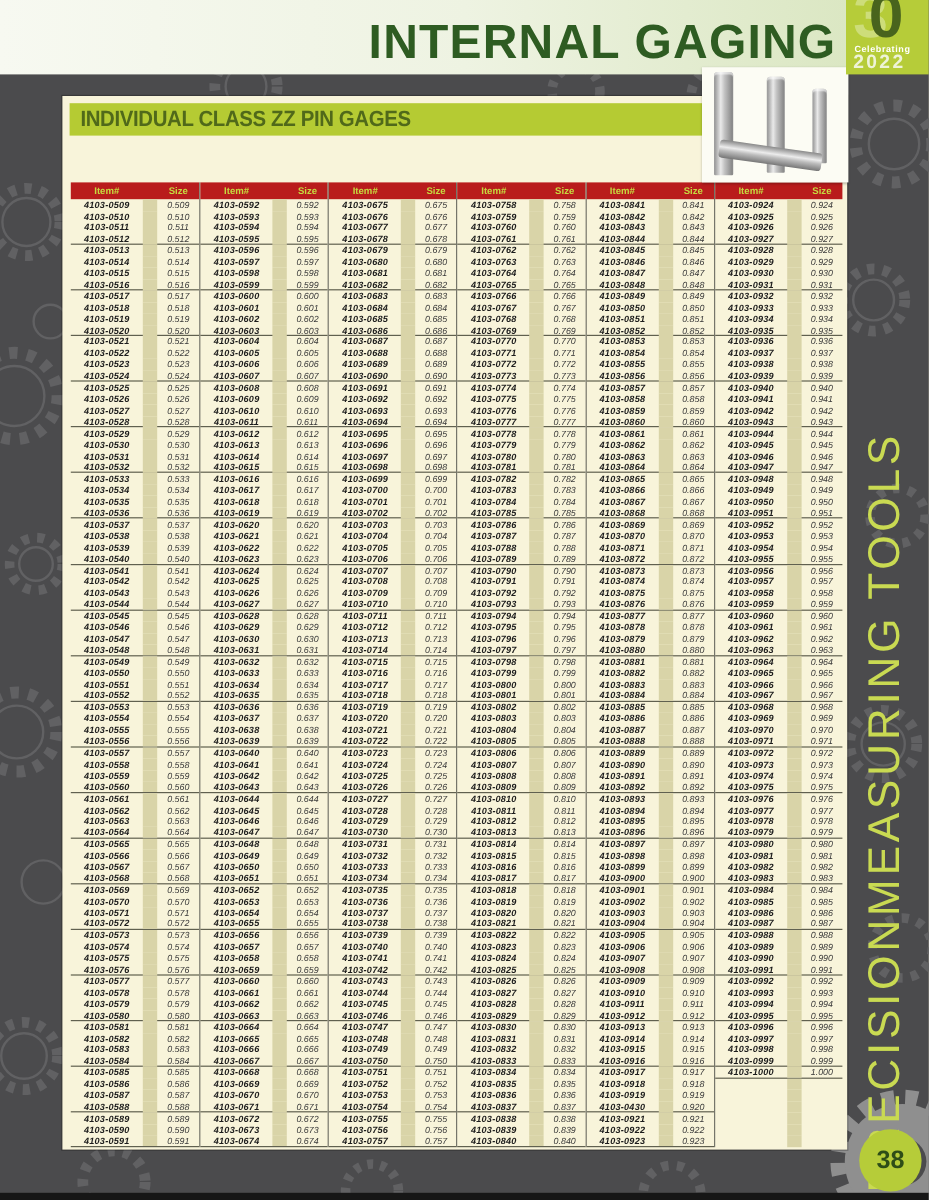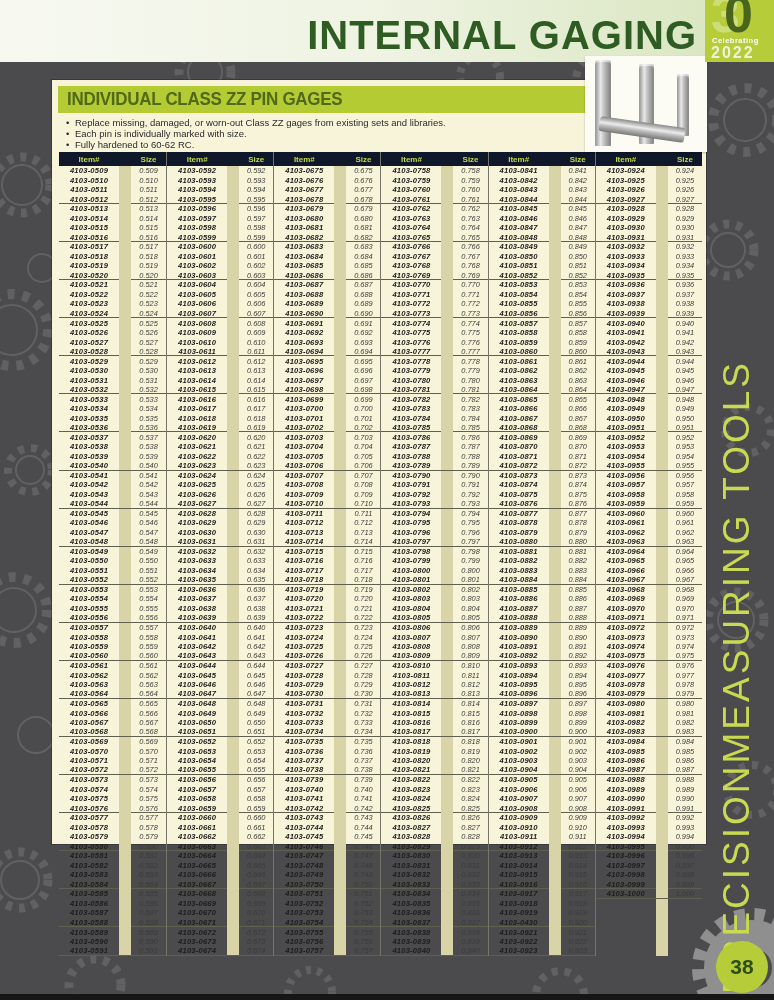--- a/index.html
+++ b/index.html
@@ -25,21 +25,21 @@
     position:absolute;right:0;top:0;width:69px;height:62px;z-index:3;
     background:#b6cc39;overflow:hidden;
   }
   .logo-digits{position:absolute;left:6px;top:-12px;font-weight:bold;font-size:52px;line-height:1;}
   .logo-digit-3{color:#cddd7a;}
   .logo-digit-0{color:#49641d;margin-left:-16px;}
   .logo-celebrating{position:absolute;left:7px;top:36px;font-size:7.5px;font-weight:bold;color:#ffffff;letter-spacing:.5px;}
   .logo-year{position:absolute;left:6px;top:44px;font-size:16px;font-weight:bold;color:#eef3d8;letter-spacing:2px;}
   
   .panel{
-    position:absolute;left:52px;top:80px;width:654px;height:764px;z-index:2;
+    position:absolute;left:52px;top:80px;width:654px;height:878px;z-index:2;
     background:#f8f4da;box-shadow:0 0 0 1px rgba(0,0,0,.25);
   }
   .section-bar{
     position:absolute;left:6px;top:6px;right:6px;height:27px;
     background:#b5cb33;display:flex;align-items:center;
   }
   .section-title{
     font-size:17px;font-weight:bold;color:#50691a;letter-spacing:-.3px;
     padding-left:9px;transform:scaleY(1.08);transform-origin:left center;
   }
@@ -72,21 +72,21 @@
     transform:rotate(8deg);
   }
   
   .pin-table{
     position:absolute;left:7px;right:4px;top:72px;bottom:2px;
     display:grid;grid-template-columns:repeat(6,1fr);
   }
   .pair{display:flex;flex-direction:column;min-width:0;}
   .pair.sep{border-left:1px solid #75756а;border-left:1px solid #75756a;}
   .pair-head{
-    height:14px;background:#0f172a;display:grid;
+    height:14px;background:#b91c1c;display:grid;
     grid-template-columns:60px 12px auto;align-items:center;
   }
   .pair-head .h-item,.pair-head .h-size{
     font-size:8px;font-weight:bold;color:#c6d93f;text-align:center;
   }
   .pair-body{flex:1;display:flex;flex-direction:column;font-style:italic;}
   .t-row{
     height:9.53px;box-sizing:border-box;display:grid;
     grid-template-columns:60px 12px auto;align-items:center;
   }
@@ -157,25 +157,20 @@
   <div class="logo-celebrating">Celebrating</div>
   <div class="logo-year">2022</div>
 </div>
 
 <div class="panel">
   <div class="section-bar">
     <span class="section-title">INDIVIDUAL CLASS ZZ PIN GAGES</span>
   </div>
 
   <div class="bullets">
-    <ul class="bullet-col left">
-      <li>Replace missing, damaged, or worn-out Class ZZ gages from existing sets and libraries.</li>
-      <li>Each pin is individually marked with size.</li>
-      <li>Fully hardened to 60-62 RC.</li>
-    </ul>
   </div>
 
   <div class="pins-box">
     <div class="pin pin-1"></div>
     <div class="pin pin-2"></div>
     <div class="pin pin-3"></div>
     <div class="pin-lying"></div>
   </div>
 
   <div class="pin-table">

